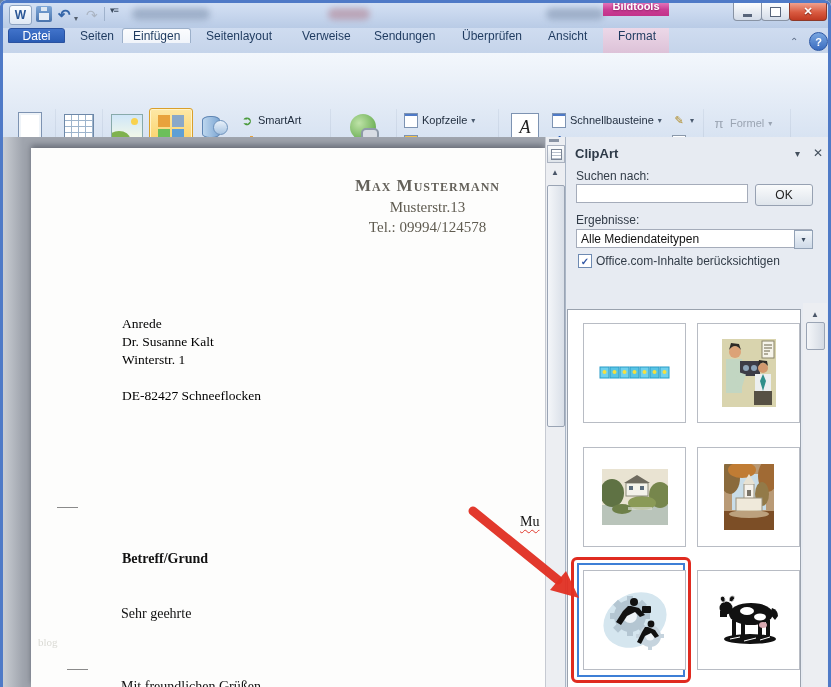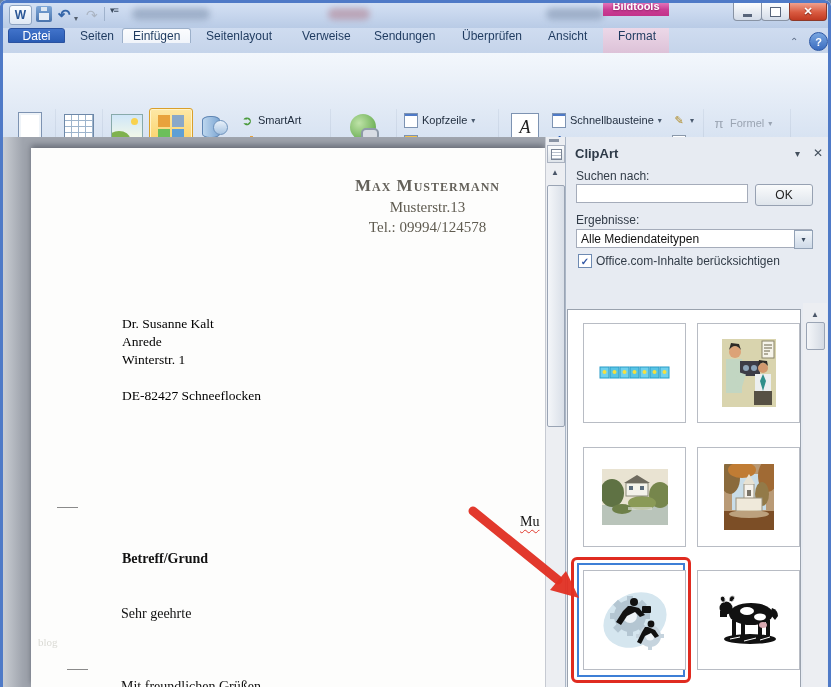--- a/index.html
+++ b/index.html
@@ -347,22 +347,22 @@
   </div>
 
   <div id="docarea" class="abs"></div>
   <div id="page" class="abs">
     <div class="abs" id="letterhead" style="left:269px;top:28px;width:255px;text-align:center;">
       <div id="lh-name">Max Mustermann</div>
       <div class="lh-line">Musterstr.13</div>
       <div class="lh-line">Tel.: 09994/124578</div>
     </div>
     <div class="abs serif" style="left:91px;top:167px;font-size:13.5px;line-height:18px;color:#000;">
+      <div>Anrede</div>
       <div>Dr. Susanne Kalt</div>
-      <div>Anrede</div>
       <div>Winterstr. 1</div>
       <div style="height:18px;"></div>
       <div>DE-82427 Schneeflocken</div>
     </div>
     <div class="abs foldmark" style="left:26px;top:359px;"></div>
     <div class="abs serif squiggle" style="left:489px;top:350px;font-size:14px;margin-top:16px;">Mu</div>
     <div class="abs serif" style="left:91px;top:403px;font-size:14px;font-weight:bold;">Betreff/Grund</div>
     <div class="abs serif" style="left:90px;top:458px;font-size:14px;">Sehr geehrte</div>
     <div class="abs" style="left:7px;top:488px;font-size:11px;color:#dadad4;">blog</div>
     <div class="abs foldmark" style="left:36px;top:521px;"></div>

